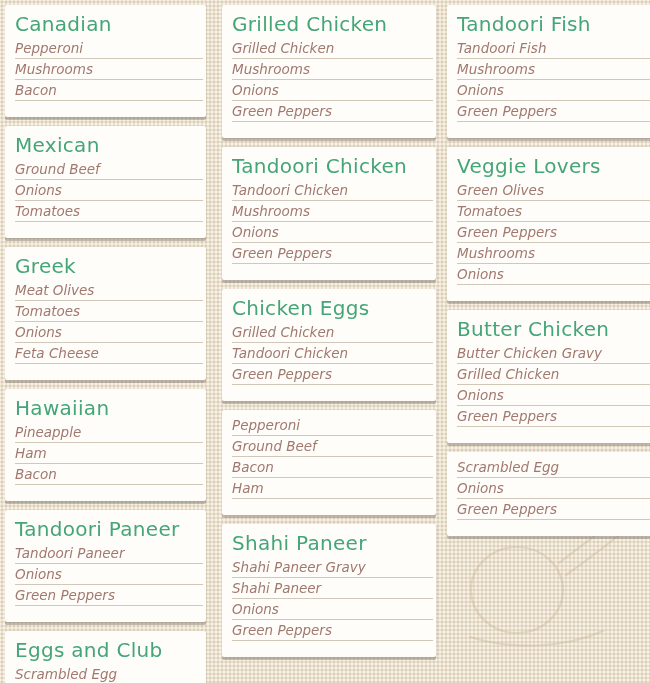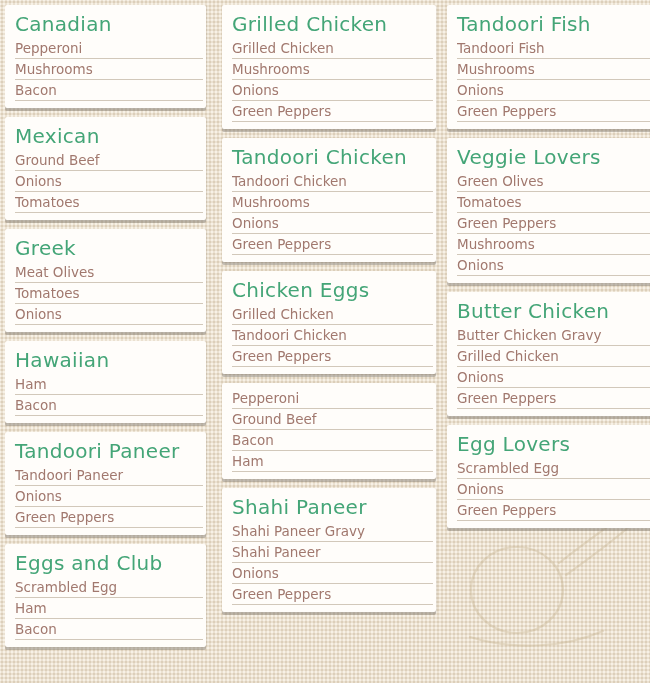--- a/index.html
+++ b/index.html
@@ -17,36 +17,36 @@
     background-position:0 0,2px 2px;
   }
   .col{position:absolute;top:5px;}
   .col-0{left:5px;width:201px;}
   .col-1{left:222px;width:214px;}
   .col-2{left:447px;width:210px;}
   .card{
     background:#fffdfa;
     border-radius:2px;
     margin-bottom:9px;
-    padding:5px 0 7px;
+    padding:5px 0 16px;
     box-shadow:0 3px 0 rgba(130,125,115,.45), 1px 1px 2px rgba(0,0,0,.08);
   }
   .card-title{
     margin:2px 10px 2px 10px;
     font-size:20px;line-height:24px;
     font-weight:500;letter-spacing:.3px;
     color:#44a577;
   }
   .items{list-style:none;margin:0;padding:0 3px 0 10px;}
   .item{
     font-size:13.5px;line-height:16px;
     color:#a1786e;
     padding:2px 0;
     border-bottom:1px solid #d2c8ba;
-    white-space:nowrap;overflow:hidden;
+    white-space:nowrap;overflow:hidden;font-style:italic;
   }
   .watermark{position:absolute;left:445px;top:495px;width:205px;height:185px;opacity:.38;}
 </style>
 </head>
 <body>
 
 <div class="board">
 
   <svg class="watermark" viewBox="0 0 205 185" xmlns="http://www.w3.org/2000/svg">
     <g fill="none" stroke="#c9b693" stroke-width="2.2" stroke-linecap="round">
@@ -74,25 +74,27 @@
           <li class="item">Onions</li>
           <li class="item">Tomatoes</li>
         </ul>
       </div>
       <div class="card">
         <h2 class="card-title">Greek</h2>
         <ul class="items">
           <li class="item">Meat Olives</li>
           <li class="item">Tomatoes</li>
           <li class="item">Onions</li>
+          <li class="item">Feta Cheese</li>
         </ul>
       </div>
       <div class="card">
         <h2 class="card-title">Hawaiian</h2>
         <ul class="items">
+          <li class="item">Pineapple</li>
           <li class="item">Ham</li>
           <li class="item">Bacon</li>
         </ul>
       </div>
       <div class="card">
         <h2 class="card-title">Tandoori Paneer</h2>
         <ul class="items">
           <li class="item">Tandoori Paneer</li>
           <li class="item">Onions</li>
           <li class="item">Green Peppers</li>
@@ -175,21 +177,20 @@
       <div class="card">
         <h2 class="card-title">Butter Chicken</h2>
         <ul class="items">
           <li class="item">Butter Chicken Gravy</li>
           <li class="item">Grilled Chicken</li>
           <li class="item">Onions</li>
           <li class="item">Green Peppers</li>
         </ul>
       </div>
       <div class="card">
-        <h2 class="card-title">Egg Lovers</h2>
         <ul class="items">
           <li class="item">Scrambled Egg</li>
           <li class="item">Onions</li>
           <li class="item">Green Peppers</li>
         </ul>
       </div>
     </div>
   </div>
 
 </body></html>

